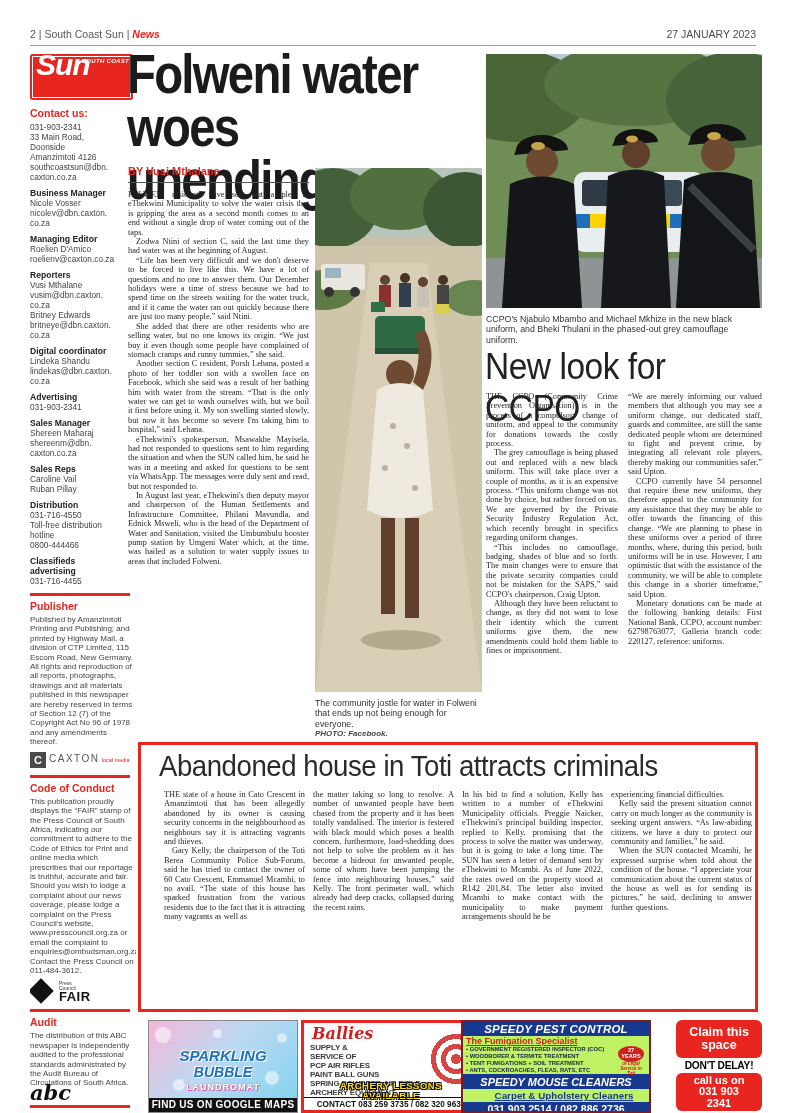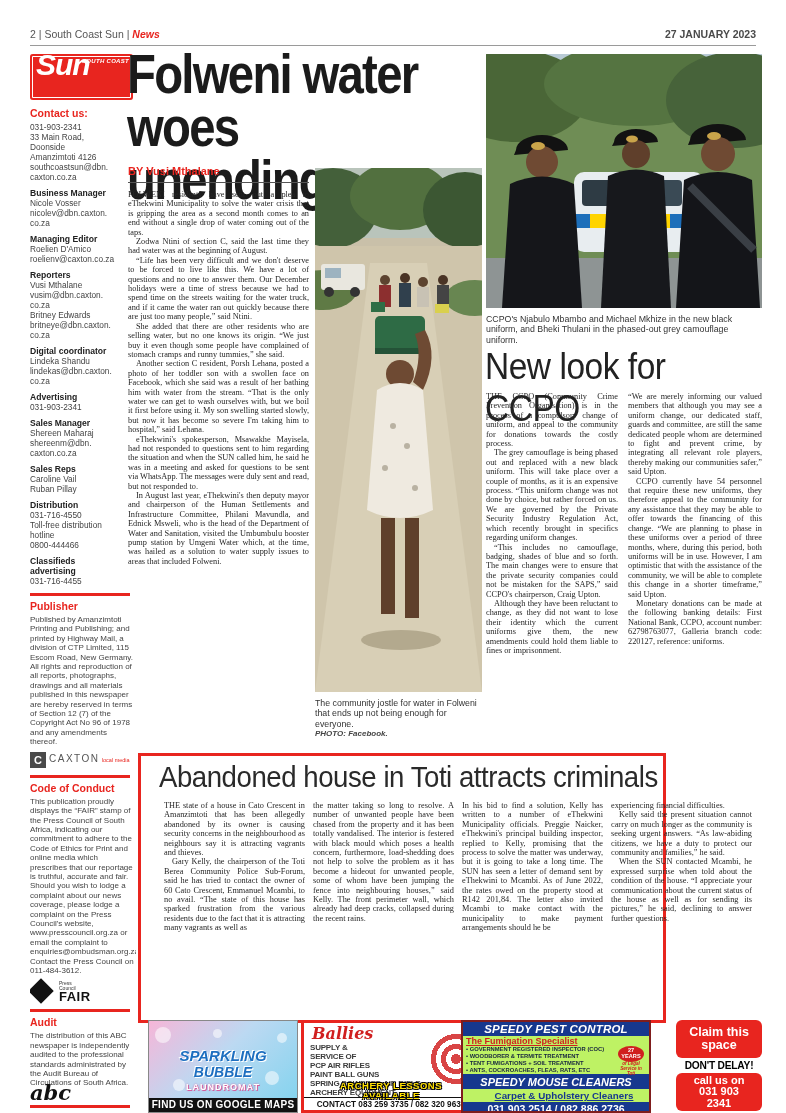--- a/index.html
+++ b/index.html
@@ -4,21 +4,21 @@
 <style>
   html,body{margin:0;padding:0;background:#e8e8e8;}
   #page{position:relative;width:786px;height:1113px;background:#ffffff;overflow:hidden;
         font-family:"Liberation Sans",sans-serif;}
   .abs{position:absolute;}
   .pre{white-space:pre-line;}
   p{margin:0;}
   
   #hdr{left:30px;top:28px;width:726px;height:14px;font-size:10.5px;color:#555;}
   #hdr .news{color:#e8251f;font-weight:bold;font-style:italic;}
-  #hdr .date{float:right;font-weight:bold;color:#4a4a4a;}
+  #hdr .date{float:right;font-weight:normal;color:#4a4a4a;}
   #hdr-rule{left:30px;top:45px;width:726px;height:1px;background:#9a9a9a;}
   
   #sidebar{left:30px;top:54px;width:106px;height:1056px;overflow:hidden;font-size:8.3px;
            line-height:10px;color:#333;}
   #sunlogo{width:103px;height:46px;background:#e8251f;border-radius:3px;position:relative;
            margin-bottom:8px;box-shadow:inset 0 0 0 2px #e8251f, inset 0 0 0 3px #fff;}
   #sunlogo .tag{position:absolute;top:2px;right:4px;color:#fff;font-size:6px;font-style:italic;
            font-weight:bold;letter-spacing:.3px;}
   #sunlogo .nm{position:absolute;left:6px;top:6px;color:#fff;font-size:30px;font-weight:900;
            font-style:italic;letter-spacing:-1px;}
@@ -49,21 +49,21 @@
   #cap1{left:315px;top:698px;width:167px;font-size:8.8px;line-height:10.3px;color:#333;}
   .credit{font-size:8px;font-weight:bold;font-style:italic;color:#444;}
   
   #photo2{left:486px;top:54px;width:276px;height:254px;background:#6f8d55;}
   #cap2{left:486px;top:314px;width:276px;font-size:8.8px;line-height:10.3px;color:#333;}
   #ccpo-head{left:485px;top:346px;width:300px;font-size:36px;font-weight:400;color:#222;
              letter-spacing:-.5px;transform:scaleX(.93);transform-origin:left top;}
   #ccpo-c1{left:486px;top:392px;width:132px;height:352px;overflow:hidden;}
   #ccpo-c2{left:628px;top:392px;width:134px;height:352px;overflow:hidden;}
   
-  #toti{left:138px;top:742px;width:528px;height:270px;border:3px solid #e8251f;box-sizing:border-box;margin-top:11px;}
+  #toti{left:138px;top:742px;width:620px;height:270px;border:3px solid #e8251f;box-sizing:border-box;}
   #toti-head{position:absolute;left:18px;top:4px;width:620px;font-size:30px;font-weight:400;
              color:#2a2a2a;letter-spacing:-.5px;transform:scaleX(.92);transform-origin:left top;}
   .tcol{position:absolute;top:45px;width:141px;height:217px;overflow:hidden;}
   #tc1{left:23px;} #tc2{left:172px;} #tc3{left:321px;} #tc4{left:470px;}
   
   #ad-sparkling{left:148px;top:1020px;width:150px;height:93px;border:1px solid #888;box-sizing:border-box;
       background:linear-gradient(135deg,#f6b6d8 0%,#bcd9f2 45%,#7fd3ee 100%);overflow:hidden;}
   .bub{position:absolute;border-radius:50%;background:rgba(255,255,255,.55);}
   #ad-sparkling .t1{position:absolute;left:0;top:26px;width:100%;text-align:center;font-weight:900;
       font-style:italic;font-size:15px;color:#1d6fc0;text-shadow:1px 1px 0 #fff,-1px -1px 0 #fff;}

